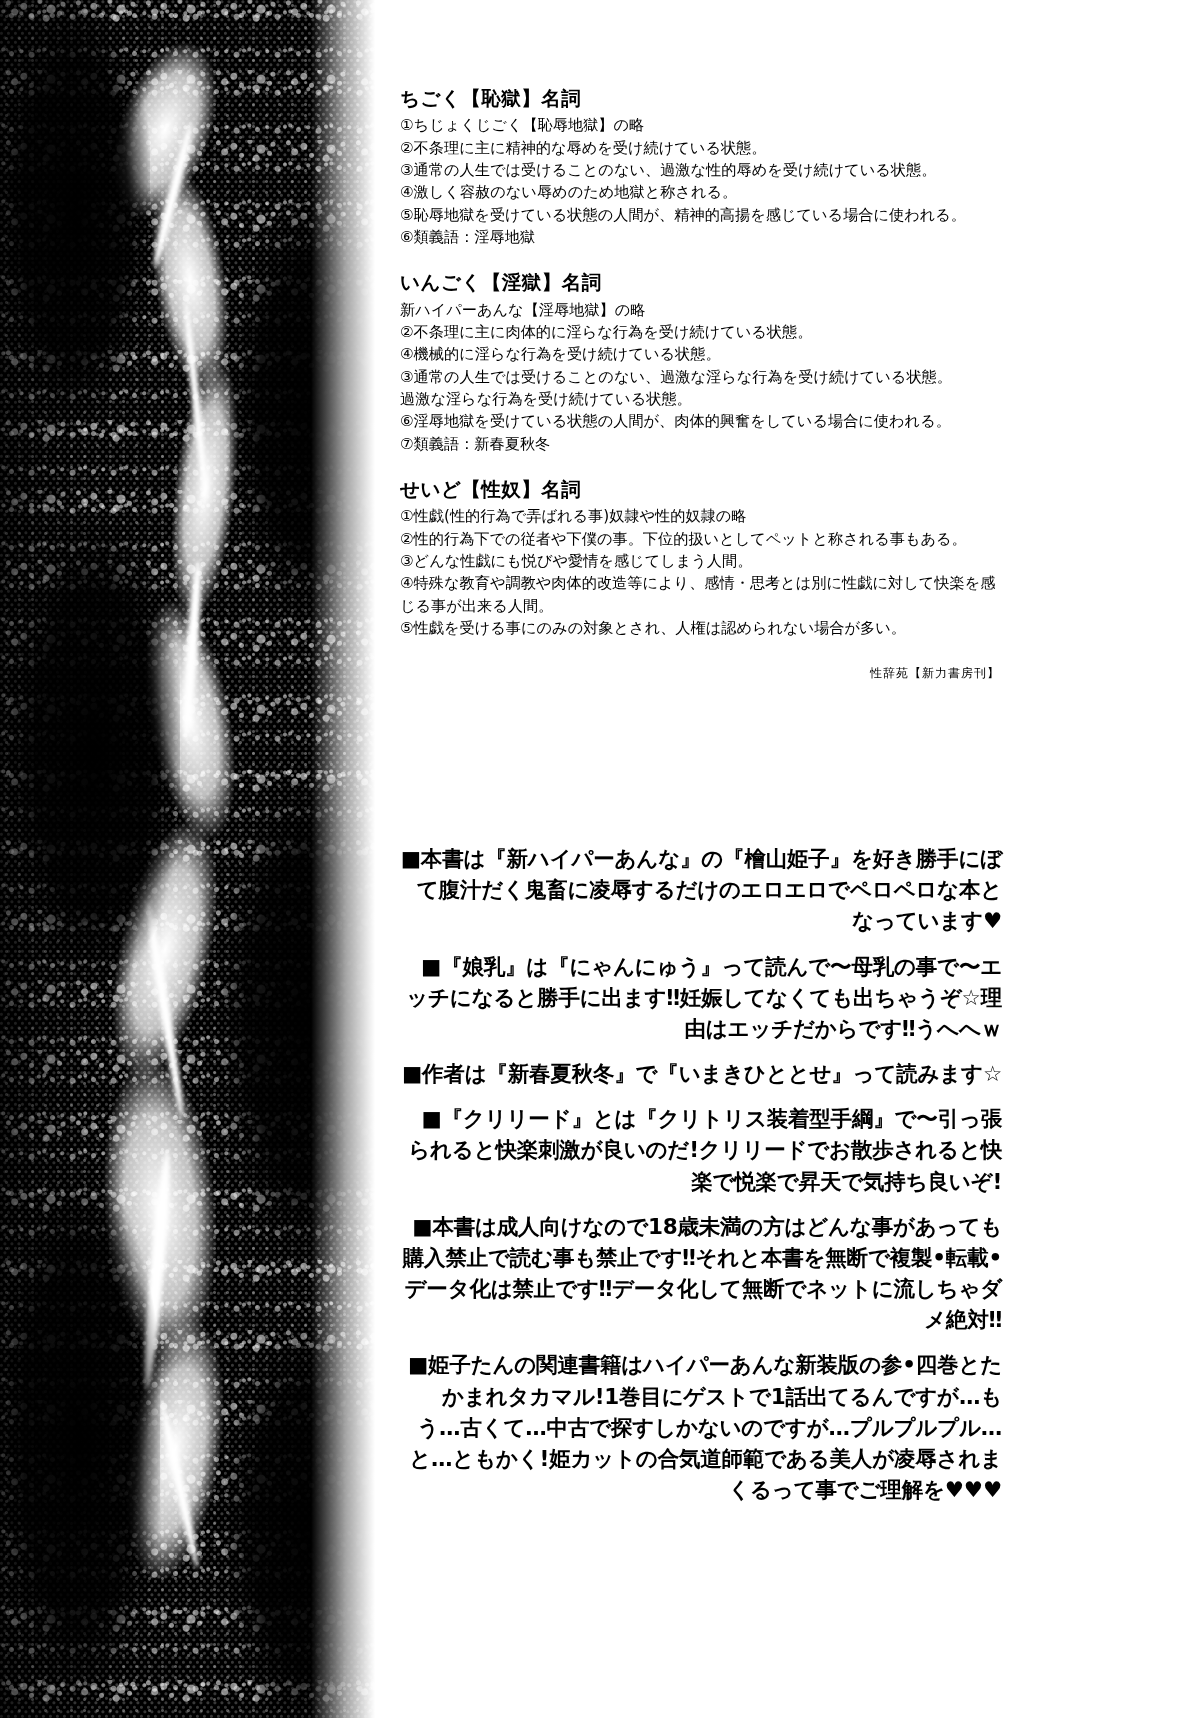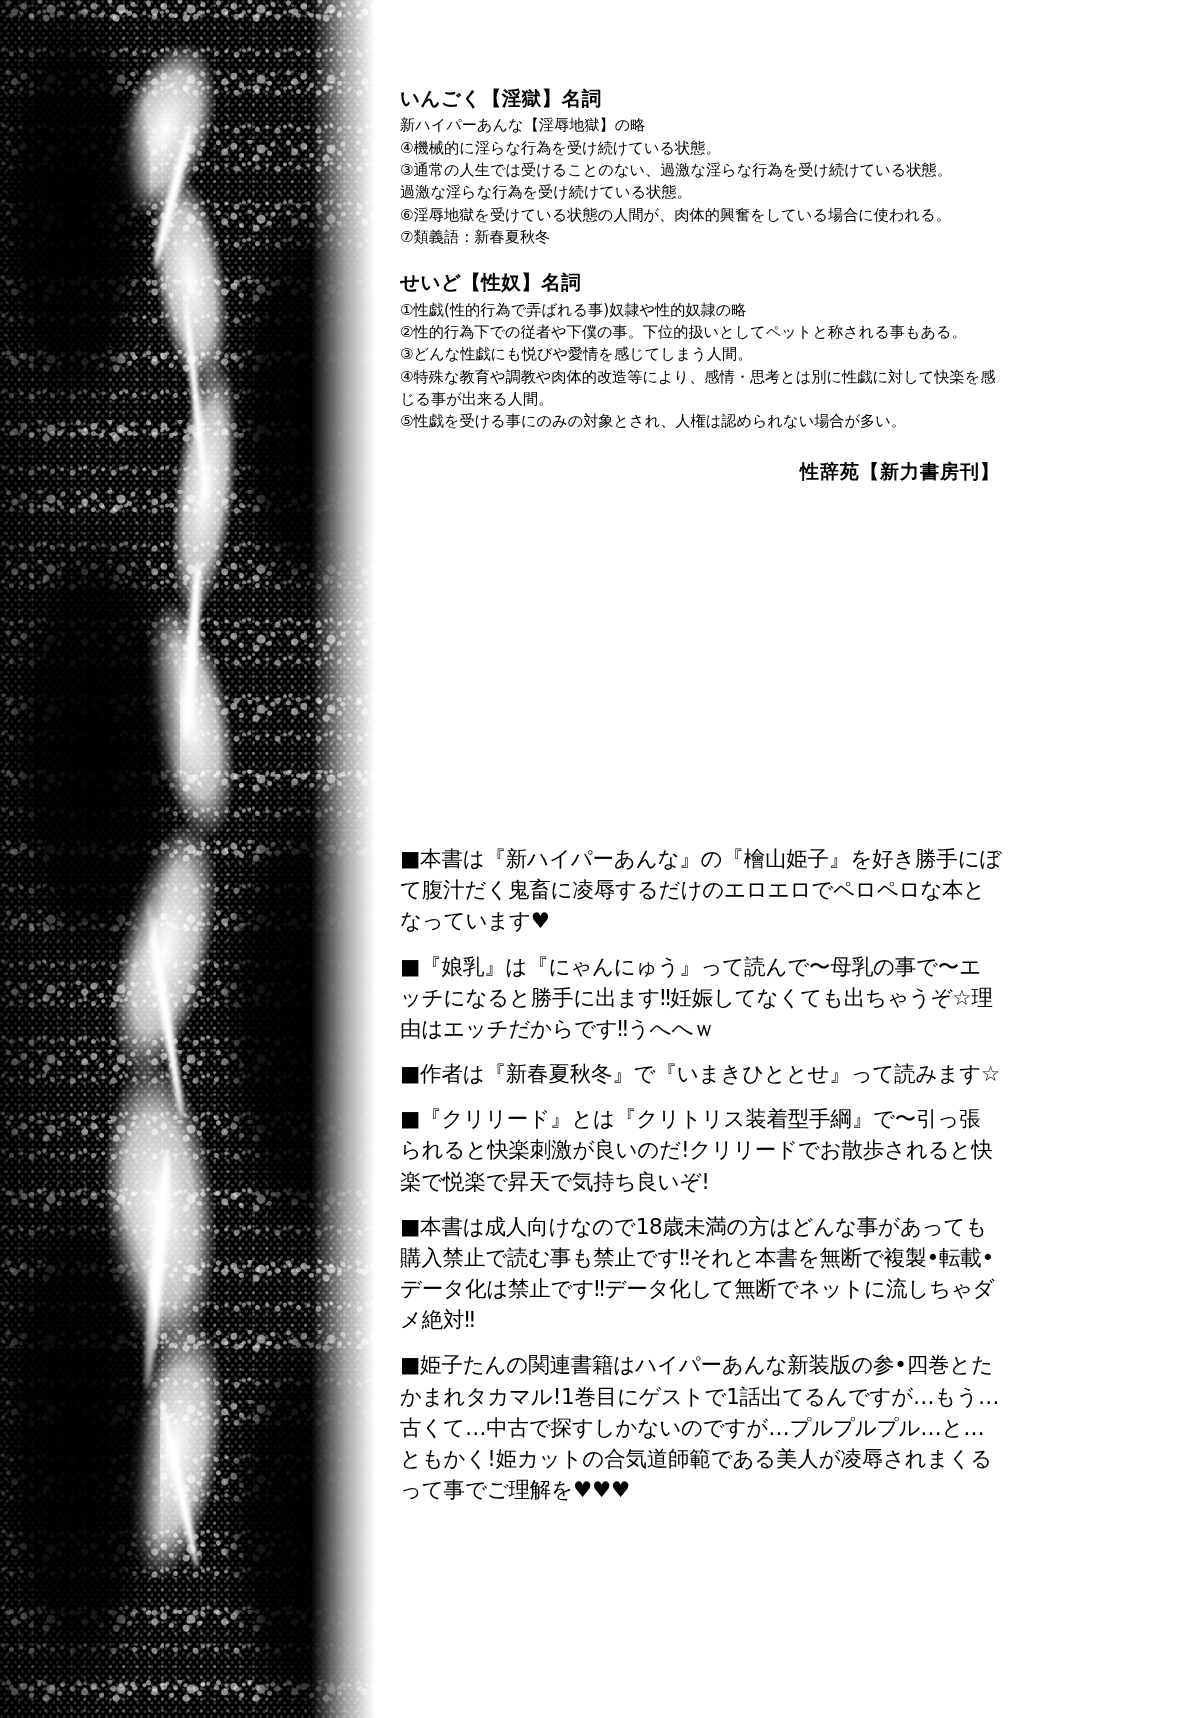--- a/index.html
+++ b/index.html
@@ -116,33 +116,34 @@
   .dict-line {
     font-size: 15.2px;
     line-height: 1.47;
     color: #000;
     margin: 0;
     text-indent: 0;
   }
 
   .credit {
     text-align: right;
-    font-size: 19px;
-    font-weight: bold;
+    font-size: 12px;
+    font-weight: normal;
     margin: 26px 0 30px 0;
     letter-spacing: 1px;
   }
 
   .note {
     font-size: 21.5px;
-    font-weight: normal;
+    font-weight: bold;
     line-height: 1.45;
     margin: 0 0 14px 0;
     letter-spacing: -0.2px;
     color: #000;
+    text-align: right;
   }
 
   #dict-top { position: absolute; top: 86px; left: 0; width: 600px; }
   #notes { position: absolute; top: 843px; left: 0; width: 602px; }
 </style>
 </head>
 <body>
 
 <div id="art-panel">
   <div class="grain g1"></div>
@@ -173,24 +174,34 @@
   <div class="dark-soft" style="left:225px; top:1330px; width:180px; height:400px;"></div>
 
   <div class="left-fade"></div>
   <div class="edge-fade"></div>
 </div>
 
 <div id="text-column">
 
   <div id="dict-top">
 
+    <div class="dict-block">
+      <p class="dict-head">ちごく【恥獄】名詞</p>
+      <p class="dict-line">①ちじょくじごく【恥辱地獄】の略</p>
+      <p class="dict-line">②不条理に主に精神的な辱めを受け続けている状態。</p>
+      <p class="dict-line">③通常の人生では受けることのない、過激な性的辱めを受け続けている状態。</p>
+      <p class="dict-line">④激しく容赦のない辱めのため地獄と称される。</p>
+      <p class="dict-line">⑤恥辱地獄を受けている状態の人間が、精神的高揚を感じている場合に使われる。</p>
+      <p class="dict-line">⑥類義語：淫辱地獄</p>
+    </div>
 
     <div class="dict-block">
       <p class="dict-head">いんごく【淫獄】名詞</p>
       <p class="dict-line">新ハイパーあんな【淫辱地獄】の略</p>
+      <p class="dict-line">②不条理に主に肉体的に淫らな行為を受け続けている状態。</p>
       <p class="dict-line">④機械的に淫らな行為を受け続けている状態。</p>
       <p class="dict-line">③通常の人生では受けることのない、過激な淫らな行為を受け続けている状態。</p>
       <p class="dict-line">過激な淫らな行為を受け続けている状態。</p>
       <p class="dict-line">⑥淫辱地獄を受けている状態の人間が、肉体的興奮をしている場合に使われる。</p>
       <p class="dict-line">⑦類義語：新春夏秋冬</p>
     </div>
 
     <div class="dict-block">
       <p class="dict-head">せいど【性奴】名詞</p>
       <p class="dict-line">①性戯(性的行為で弄ばれる事)奴隷や性的奴隷の略</p>

